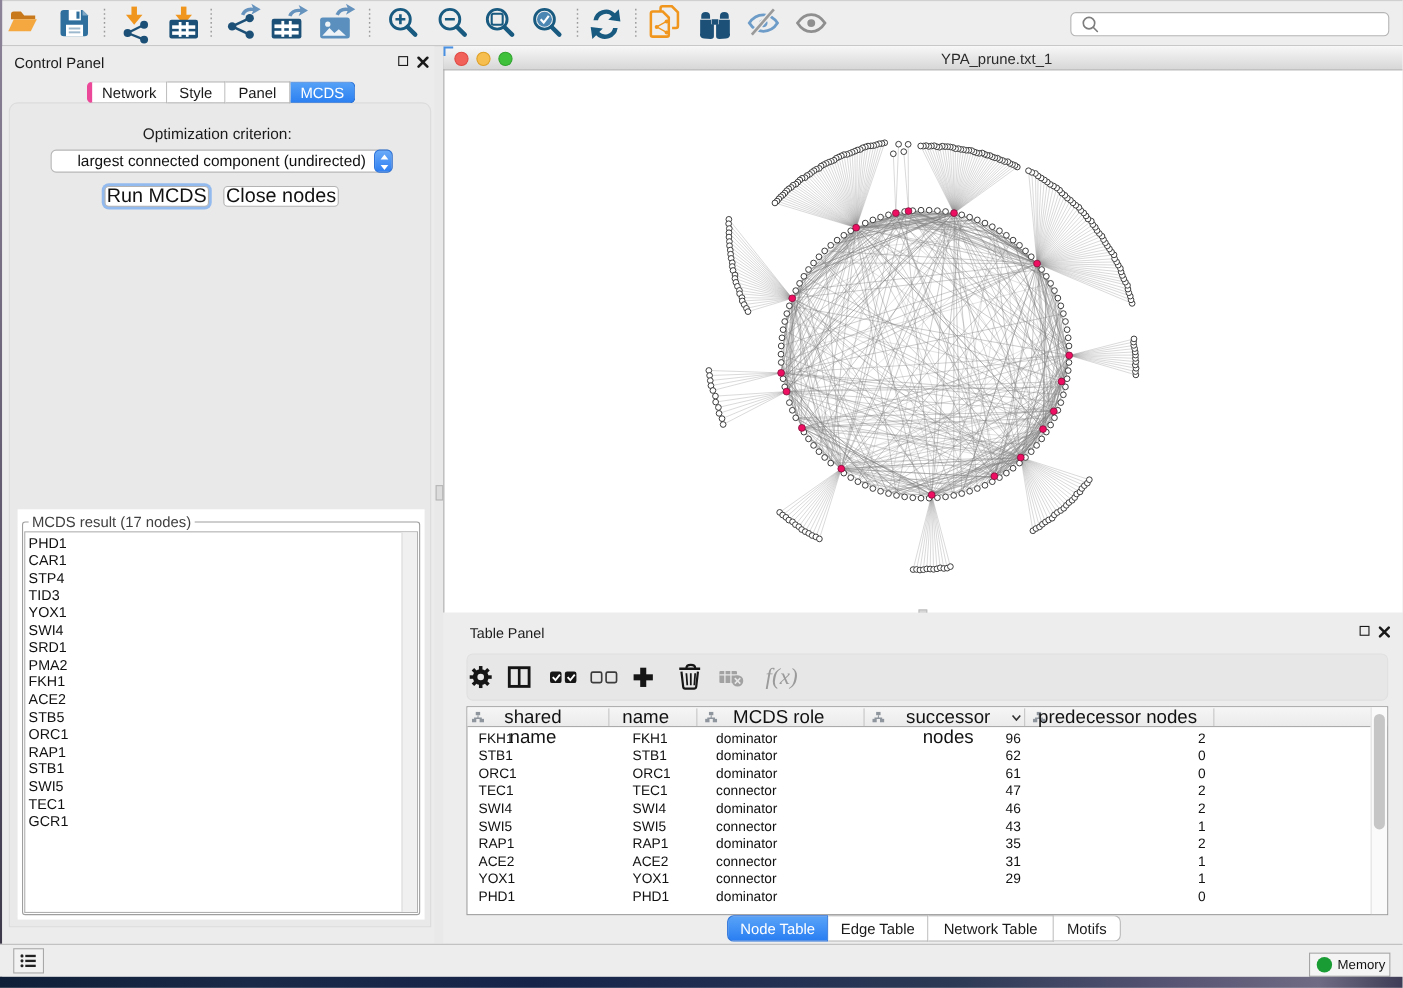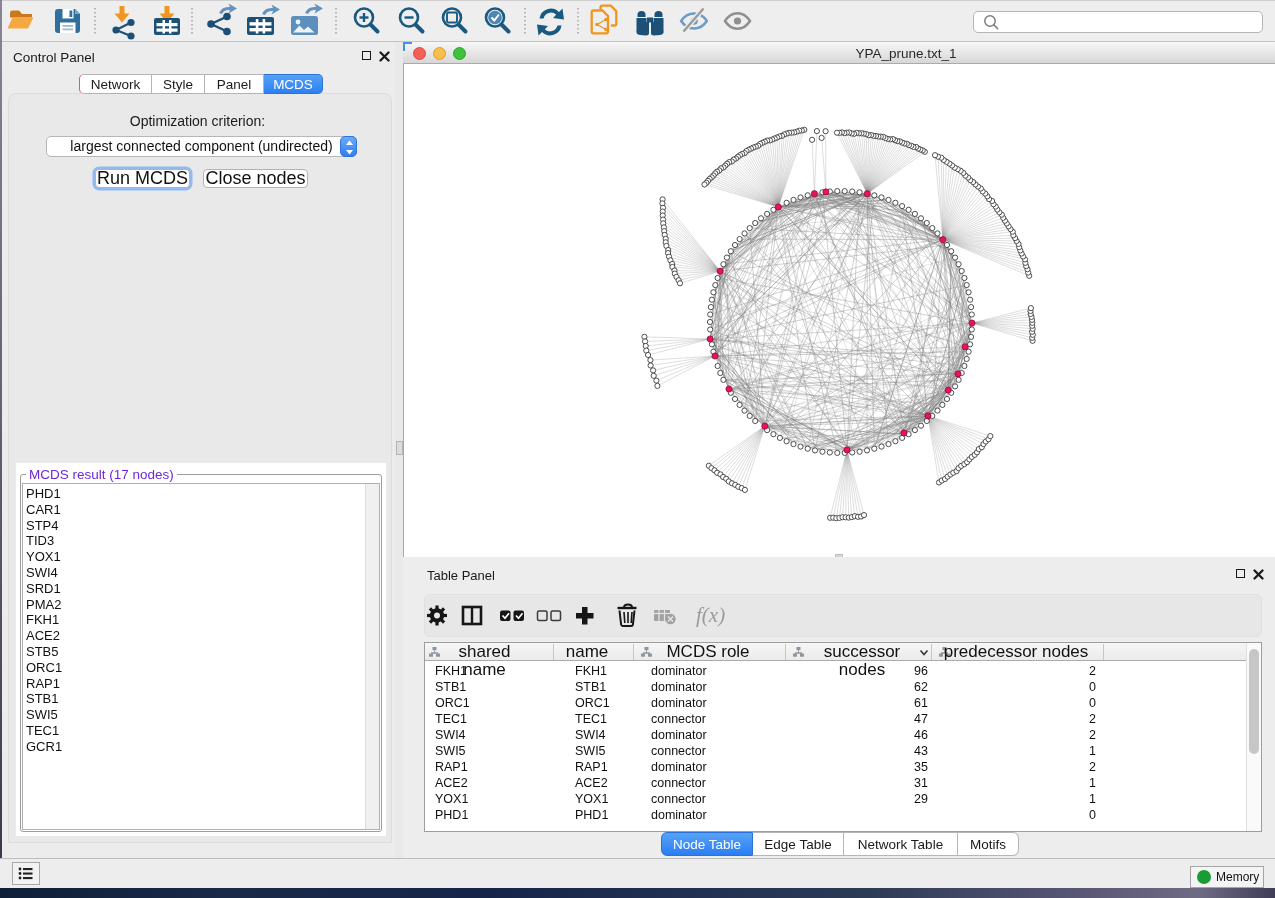--- a/index.html
+++ b/index.html
@@ -3,33 +3,33 @@
 <style>
 *{margin:0;padding:0;box-sizing:border-box}
 html,body{width:1275px;height:898px;overflow:hidden;font-family:"Liberation Sans",sans-serif;background:#e9e9e9}
 #toolbar{position:absolute;left:0;top:0;width:1275px;height:42px;background:#eeeeee;border-top:1px solid #d0d0d0;border-bottom:1px solid #c4c4c4}
 #search{position:absolute;left:973px;top:10px;width:290px;height:22px;background:#fff;border:1px solid #b5b5b5;border-radius:5px}
 #cpanel{position:absolute;left:2px;top:42px;width:393px;height:816px;background:#ececec}
 #ledge{position:absolute;left:0;top:0;width:2px;height:888px;background:linear-gradient(#8d8399,#6c6478 40%,#504a5e 75%,#3a3647)}
 .winbtn{position:absolute;top:51px;font-weight:bold;color:#111}
 #tabs1{position:absolute;left:79px;top:74px;height:20px;display:flex;font-size:13.5px}
 .seg{border:1px solid #b3b3b3;border-left:none;background:#fff;color:#1a1a1a;display:flex;align-items:center;justify-content:center}
-.seg.first{border-left:1px solid #ec4899;border-radius:5px 0 0 5px}
+.seg.first{border-left:5px solid #ec4899;border-radius:5px 0 0 5px}
 .seg.last{border-radius:0 5px 5px 0}
 .seg.sel{background:linear-gradient(#55a1f7,#2c80f1);border-color:#2c74d8;color:#fff}
 #mcdspanel{position:absolute;left:8px;top:93px;width:384px;height:750px;background:#e9e9e9;border:1px solid #dcdcdc;border-radius:8px 8px 0 0}
 #optlabel{position:absolute;left:0;top:113px;width:395px;text-align:center;font-size:14px;color:#1b1b1b}
 #combo{position:absolute;left:46px;top:136px;width:311px;height:21px;background:#fff;border:1px solid #b7b7b7;border-radius:5px;font-size:14px;color:#111;line-height:19px;text-align:center;}
 #combocap{position:absolute;left:340px;top:136px;width:17px;height:21px;border-radius:5px;background:linear-gradient(#6aabf9,#2e7ff2);border:1px solid #2e74d9}
 .btn{position:absolute;height:19px;background:#fff;border:1px solid #b3b3b3;border-radius:4px;font-size:18px;color:#111;text-align:center;line-height:17px}
 #runbtn{left:95px;top:169px;width:95px;box-shadow:0 0 0 2.5px rgba(130,178,240,.85)}
 #closebtn{left:203px;top:169px;width:105px}
 #mcdsbox{position:absolute;left:16px;top:463px;width:370px;height:373px;background:#fff}
 #fieldset{position:absolute;left:20px;top:474px;width:362px;height:358px;border:1px solid #9e9e9e;border-radius:3px}
-#legend{position:absolute;left:26px;top:467px;background:#fff;font-size:13.5px;color:#6d28d9;padding:0 3px}
+#legend{position:absolute;left:26px;top:467px;background:#fff;font-size:13.5px;color:#404040;padding:0 3px}
 #mlist{position:absolute;left:22px;top:483px;width:358px;height:347px;background:#fff;border:1px solid #b0b0b0;font-size:13px;color:#111;line-height:15.8px;padding:2px 0 0 3px}
 #mscroll{position:absolute;left:365px;top:484px;width:14px;height:345px;background:#f0f0f0;border-left:1px solid #dcdcdc}
 #statusbar{position:absolute;left:0;top:858px;width:1275px;height:30px;background:#ededed;border-top:1px solid #bdbdbd}
 #listbtn{position:absolute;left:12px;top:862px;width:28px;height:23px;background:#f2f2f2;border:1px solid #a8a8a8}
 #wall{position:absolute;left:0;top:888px;width:1275px;height:10px;background:linear-gradient(90deg,#101f38 0%,#1a2947 18%,#16244a 38%,#243052 55%,#2c3a55 68%,#585574 84%,#6f6b84 94%,#3e3c56 100%)}
 #netwin{position:absolute;left:403px;top:42px;width:872px;height:515px;background:#fff;border-left:1px solid #a9a9a9}
 #nettitle{position:absolute;left:403px;top:42px;width:872px;height:22px;background:linear-gradient(#f7f7f7,#d7d7d7);border-bottom:1px solid #ababab}
 .light{position:absolute;top:47px;width:13px;height:13px;border-radius:50%}
 #ntext{position:absolute;left:600px;top:46px;width:612px;text-align:center;font-size:13.5px;color:#2a2a2a}
 #tpanel{position:absolute;left:403px;top:557px;width:872px;height:301px;background:#ededed}

